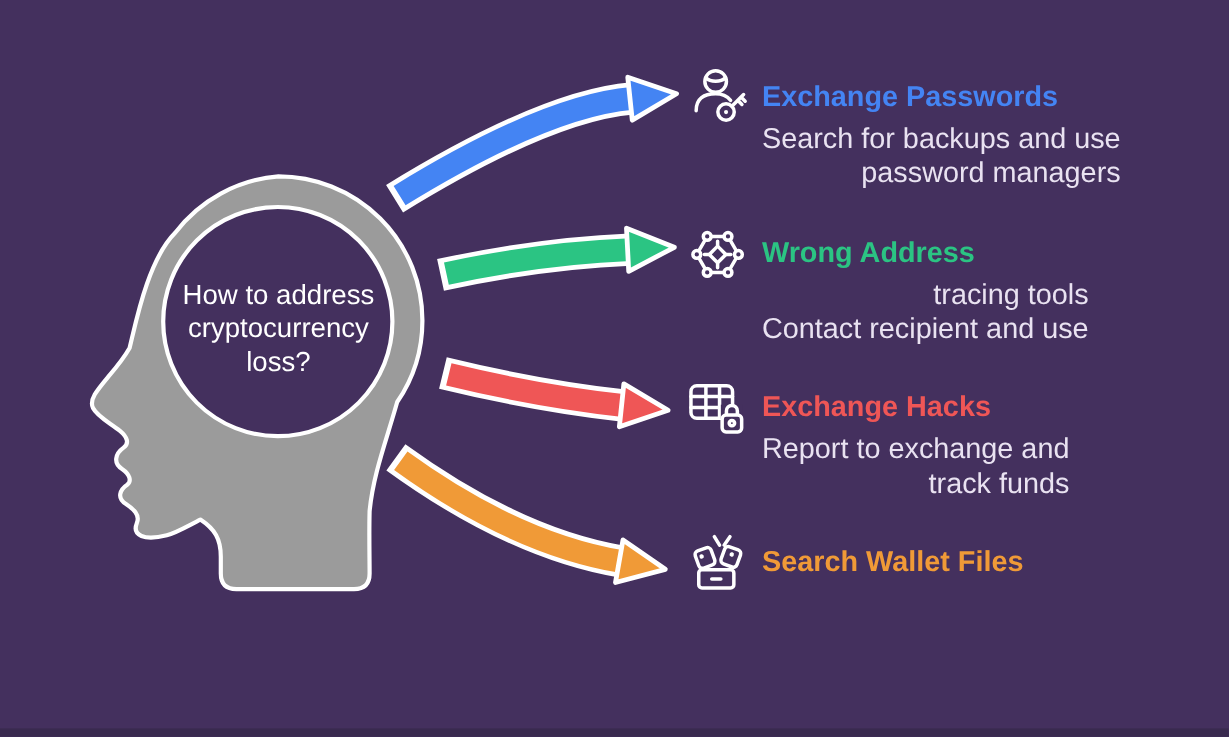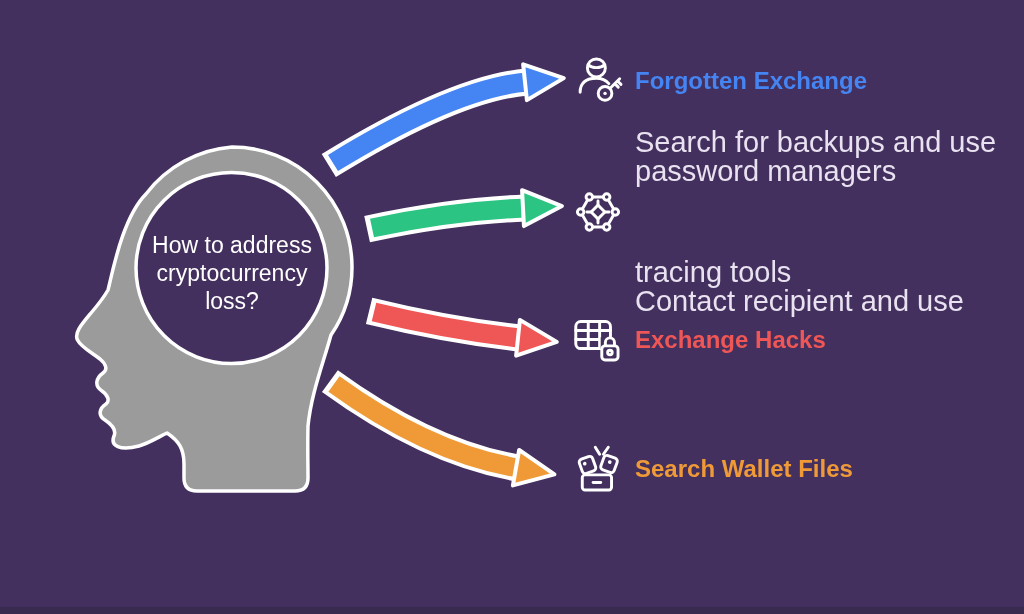--- a/index.html
+++ b/index.html
@@ -17,22 +17,22 @@
     position:absolute;left:136px;top:231px;width:192px;
     text-align:center;color:#ffffff;font-size:23px;font-weight:normal;line-height:28px;
   }
   .row{position:absolute;left:572px;width:420px;height:120px;}
   .row .icon{position:absolute;left:0;top:0;}
   .row .title{
     position:absolute;left:63px;top:12px;
     font-size:24px;font-weight:bold;white-space:nowrap;line-height:26px;
   }
   .row .desc{
-    position:absolute;left:63px;top:72px;
-    color:var(--text-light);font-size:29px;line-height:29px;
+    position:absolute;left:63px;top:45px;
+    color:var(--text-light);font-size:24px;line-height:29px;text-align:right;
   }
   .desc-line{white-space:nowrap;}
   .bottom-bar{position:absolute;left:0;bottom:0;width:1024px;height:7px;background:var(--footer-bar);}
   .icon-svg{stroke:#fff;stroke-width:2.7;fill:none;stroke-linecap:round;stroke-linejoin:round;}
 </style>
 </head>
 <body>
 
 <div class="stage">
 
@@ -92,55 +92,60 @@
 
   <div class="row" style="top:56px;">
     <svg class="icon icon-svg" width="52" height="52" viewBox="0 0 48 48">
       <circle cx="22.5" cy="11" r="8.3"></circle>
       <path d="M15 8.2 C18.6 11.6 26.4 11.6 30 8.2"></path>
       <path d="M7.5 33.5 C7.5 24 13.5 20.5 22.5 20.5 C28 20.5 31.5 22.5 34 25.5"></path>
       <circle cx="30.5" cy="34.5" r="6.3"></circle>
       <circle cx="30.5" cy="34.5" r="1.6" fill="#fff" stroke="none"></circle>
       <path d="M35 30 L44 21 M39.5 25.5 L42.7 28.7 M42 23 L45.2 26.2"></path>
     </svg>
-    <div class="title" style="color: rgb(68, 132, 243);">Forgotten Exchange</div>
+    <div class="title" style="color: rgb(68, 132, 243);">Exchange Passwords</div>
     <div class="desc">
       <div class="desc-line">Search for backups and use</div>
       <div class="desc-line">password managers</div>
     </div>
   </div>
 
   <div class="row" style="top:186px;">
     <svg class="icon icon-svg" width="52" height="52" viewBox="0 0 48 48">
       <path d="M40 24 L32 37.86 L16 37.86 L8 24 L16 10.14 L32 10.14 Z"></path>
       <path d="M24 17.2 L24 13.8 M24 30.8 L24 34.2 M17.2 24 L13.8 24 M30.8 24 L34.2 24"></path>
       <rect x="19.5" y="19.5" width="9" height="9" transform="rotate(45 24 24)"></rect>
       <circle cx="40" cy="24" r="3" fill="var(--background)"></circle>
       <circle cx="32" cy="37.86" r="3" fill="var(--background)"></circle>
       <circle cx="16" cy="37.86" r="3" fill="var(--background)"></circle>
       <circle cx="8" cy="24" r="3" fill="var(--background)"></circle>
       <circle cx="16" cy="10.14" r="3" fill="var(--background)"></circle>
       <circle cx="32" cy="10.14" r="3" fill="var(--background)"></circle>
     </svg>
+    <div class="title" style="color: rgb(43, 196, 131);">Wrong Address</div>
     <div class="desc">
       <div class="desc-line">tracing tools</div>
       <div class="desc-line">Contact recipient and use</div>
     </div>
   </div>
 
   <div class="row" style="top:315px;">
     <svg class="icon icon-svg" width="52" height="52" viewBox="0 0 48 48">
       <rect x="3.5" y="6" width="32" height="25" rx="4.5"></rect>
       <path d="M3.5 14.3 L35.5 14.3 M3.5 22.6 L35.5 22.6 M15 6 L15 31 M25.5 6 L25.5 31"></path>
       <rect x="26.5" y="20.5" width="17" height="11" fill="var(--background)" stroke="none"></rect>
       <path d="M30.8 28.5 L30.8 25.3 A4.2 4.2 0 0 1 39.2 25.3 L39.2 28.5"></path>
       <rect x="27.5" y="28.5" width="15" height="13" rx="3" fill="var(--background)"></rect>
       <circle cx="35" cy="34.7" r="2.1"></circle>
     </svg>
     <div class="title" style="color: rgb(239, 86, 86); text-align: center;">Exchange Hacks</div>
+    <div class="desc">
+      <div class="desc-line">Report to exchange and</div>
+      <div class="desc-line">track funds</div>
+    </div>
   </div>
 
   <div class="row" style="top:444px;">
     <svg class="icon icon-svg" width="52" height="52" viewBox="0 0 48 48">
       <path d="M25.5 9.5 L21.5 3 M29 9.5 L33.5 3"></path>
       <g transform="rotate(-20 14 20)">
         <rect x="8" y="12.5" width="13" height="14" rx="3"></rect>
         <circle cx="12.5" cy="17.5" r="1.7" fill="#fff" stroke="none"></circle>
       </g>
       <g transform="rotate(20 34 19)">

